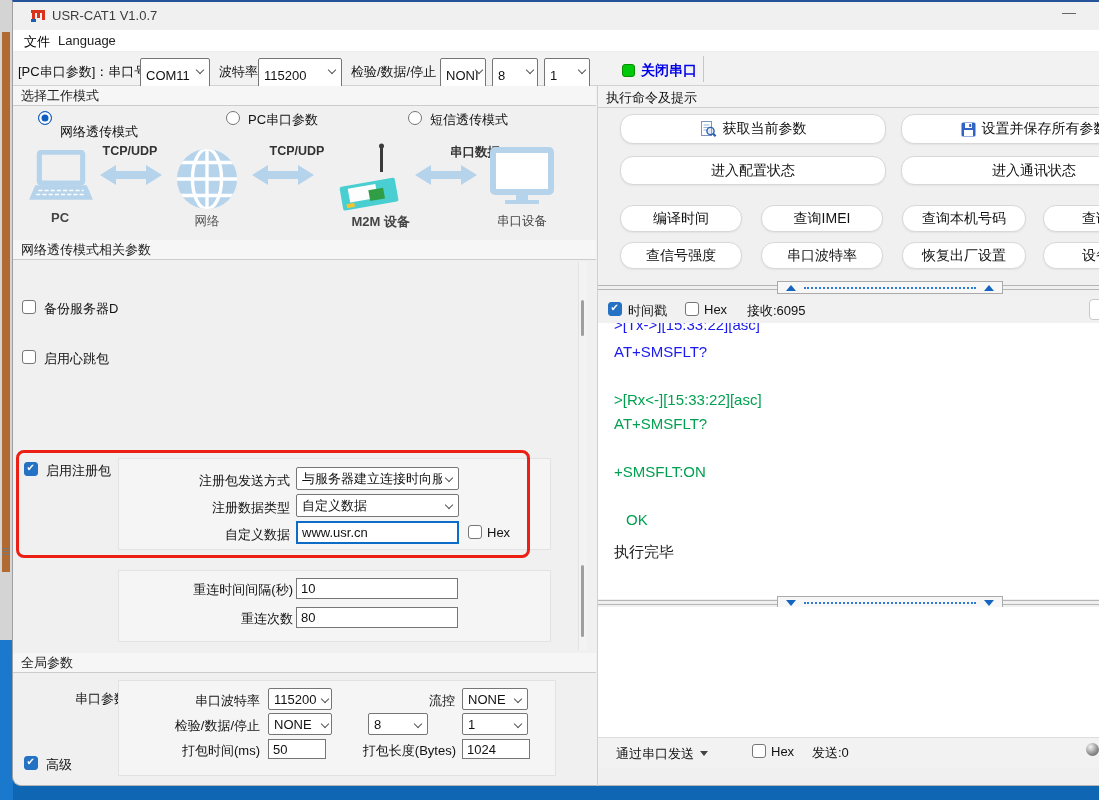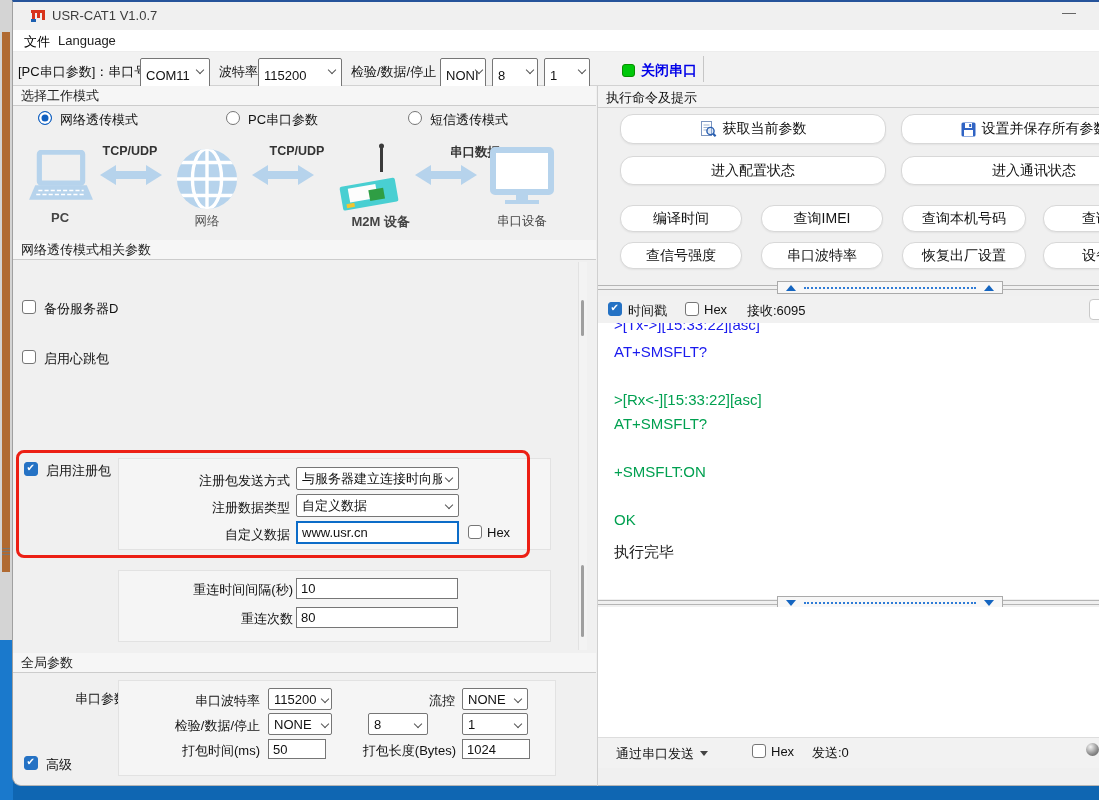--- a/index.html
+++ b/index.html
@@ -86,21 +86,21 @@
   <span class="chev" style="right:4px;"></span>
 </div>
 <div class="abs" style="left:622px;top:64px;width:13px;height:13px;background:#00c80a;border:1px solid #089000;border-radius:3px;"></div>
 <div class="abs bold" style="left:641px;top:62px;font-size:14px;color:#0000e8;text-align:right;">关闭串口</div>
 <div class="abs" style="left:703px;top:56px;width:1px;height:26px;background:#c6c6c6;"></div>
 
 <div class="abs" style="left:597px;top:86px;width:1px;height:700px;background:#d0d0d0;"></div>
 
 <div class="sect" style="top:86px;">选择工作模式</div>
 <span class="radio on" style="left:38px;top:111px;"></span>
-<div class="abs lbl" style="left:60px;top:111px;">网络透传模式</div>
+<div class="abs lbl" style="left:60px;top:123px;">网络透传模式</div>
 <span class="radio" style="left:226px;top:111px;"></span>
 <div class="abs lbl" style="left:248px;top:111px;">PC串口参数</div>
 <span class="radio" style="left:408px;top:111px;"></span>
 <div class="abs lbl" style="left:430px;top:111px;">短信透传模式</div>
 
 <span class="abs" style="left:28px;top:150px;">
   <svg width="66" height="54" viewBox="0 0 64 52">
     <rect x="11" y="2" width="42" height="30" rx="2" fill="none" stroke="#b6d3ec" stroke-width="5"></rect>
     <path d="M7 34 L1 48 H63 L57 34 Z" fill="#b6d3ec"></path>
     <line x1="10" y1="39" x2="54" y2="39" stroke="#fff" stroke-width="1.5" stroke-dasharray="4 2"></line>
@@ -336,21 +336,21 @@
 <div class="abs lbl" style="left:704px;top:302px;">Hex</div>
 <div class="abs lbl" style="left:747px;top:302px;">接收:6095</div>
 <div class="abs" style="left:1089px;top:299px;width:40px;height:21px;background:#fff;border:1px solid #c9c9c9;border-radius:4px;"></div>
 
 <div class="abs" style="left:598px;top:323px;width:501px;height:276px;background:#ffffff;overflow:hidden;">
   <div class="log-line log-blue" style="top:-7px;">&gt;[Tx-&gt;][15:33:22][asc]</div>
   <div class="log-line log-blue" style="top:20px;">AT+SMSFLT?</div>
   <div class="log-line log-green" style="top:68px;">&gt;[Rx&lt;-][15:33:22][asc]</div>
   <div class="log-line log-green" style="top:92px;">AT+SMSFLT?</div>
   <div class="log-line log-green" style="top:140px;">+SMSFLT:ON</div>
-  <div class="log-line log-green" style="top:188px;">OK</div>
+  <div class="log-line log-green" style="top:188px;margin-left:12px;">OK</div>
   <div class="log-line log-black" style="top:220px;">执行完毕</div>
 </div>
 
 <div class="hline" style="top:600px;"></div>
 <div class="split-box" style="left:777px;top:596px;">
   <span class="tri-down"></span>
   <span class="dotline"></span>
   <span class="tri-down"></span>
 </div>
 

